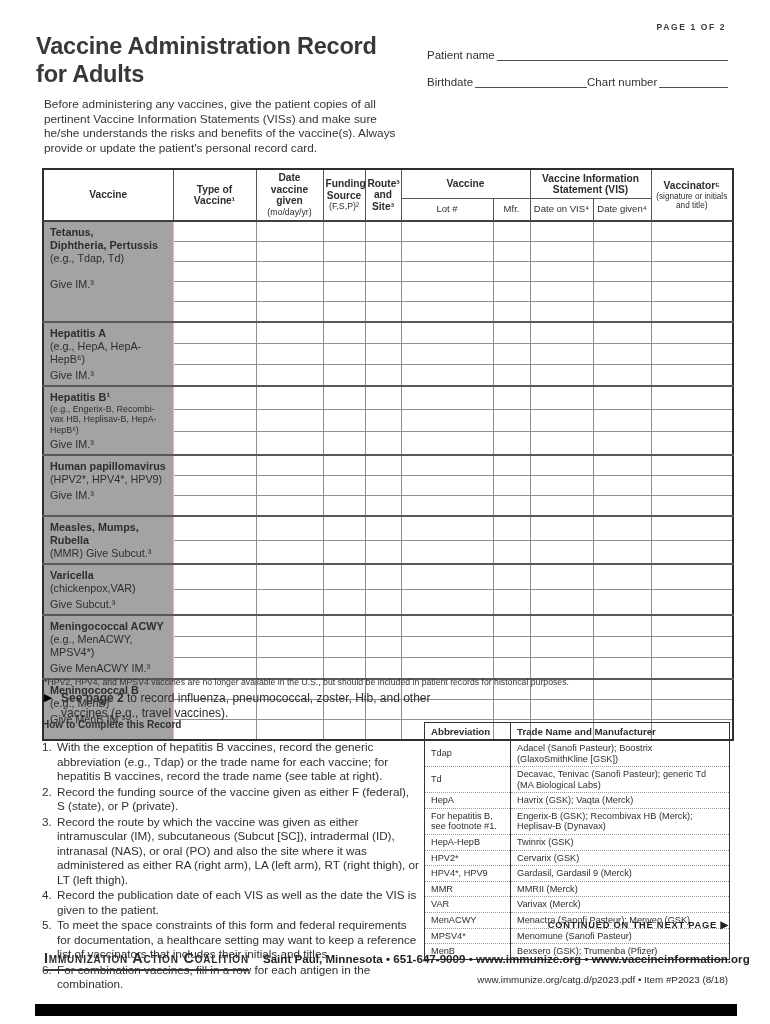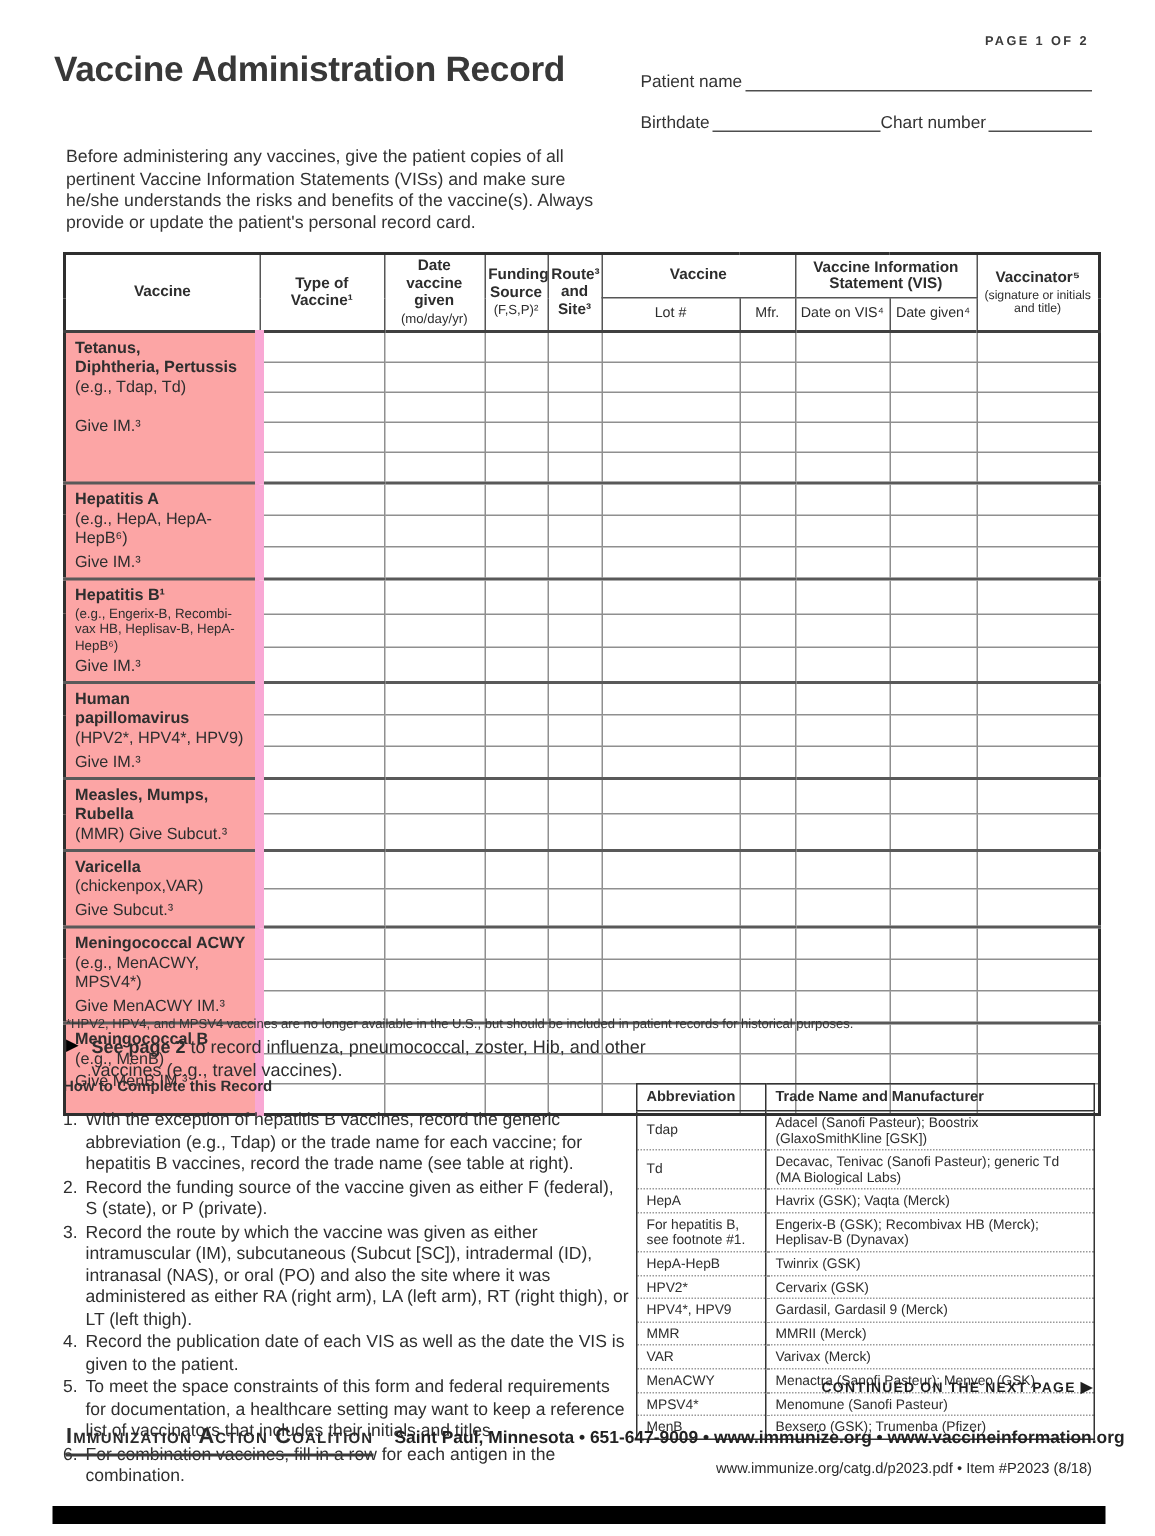--- a/index.html
+++ b/index.html
@@ -24,21 +24,21 @@
   table.vax th{font-size:10.2px;font-weight:bold;color:#2d2d2d;padding:1px 2px;text-align:center;vertical-align:middle;border:1px solid #565656;line-height:1.12;}
   table.vax thead tr.h1 th{height:26px;}
   table.vax thead tr.h2 th{height:19px;font-weight:normal;font-size:9.5px;border-bottom:2px solid #404040;}
   table.vax thead th.span-b{border-bottom:1px solid #565656;}
   table.vax thead th[rowspan]{border-bottom:2px solid #404040;}
   table.vax th .sub{display:block;font-weight:normal;font-size:8.8px;margin-top:1px;}
   table.vax th .sub.tiny{font-size:8.2px;}
   table.vax td{border:1px solid #8f8f8f;}
   table.vax td.c{height:17px;border-top:1px solid #bdbdbd;}
   table.vax tr.g-top td{border-top:2px solid #595959;}
-  table.vax td.vlabel{vertical-align:top;padding:4px 5px 3px 6px;font-size:10.8px;line-height:1.2;border-right:6px solid #f9a8d4;background:#fca5a5;}
+  table.vax td.vlabel{vertical-align:top;padding:4px 5px 3px 6px;font-size:10.8px;line-height:1.2;border-right:1px solid #f9a8d4;background:#a3a3a3;}
   table.vax td.vlabel .b{font-weight:bold;}
   table.vax td.vlabel .sm{font-size:8.9px;line-height:1.18;}
   table.vax td.vlabel .give{margin-top:3px;}
   table.vax td.vlabel .give.gap{margin-top:13px;}
   
   .footnote{position:absolute;top:677px;left:44px;width:690px;font-size:8.7px;color:#333;}
   .seepage{position:absolute;top:691px;left:44px;width:378px;font-size:12px;line-height:1.25;padding-left:17px;}
   .seepage .arrow{position:absolute;left:0;top:0;font-size:11px;color:#000;}
   .seepage .b{font-weight:bold;}
   
@@ -66,20 +66,21 @@
 </style>
 </head>
 <body>
 
 <div class="page">
 
   <div class="page-label">PAGE 1 OF 2</div>
 
   <div class="title">
     <div>Vaccine Administration Record</div>
+    <div>for Adults</div>
   </div>
 
   <div class="intro">Before administering any vaccines, give the patient copies of all pertinent Vaccine Information Statements (VISs) and make sure he/she understands the risks and benefits of the vaccine(s). Always provide or update the patient's personal record card.</div>
 
   <div class="fields">
     <div class="frow">
       <span class="lbl">Patient name</span>
       <span class="line"></span>
     </div>
     <div class="frow">

